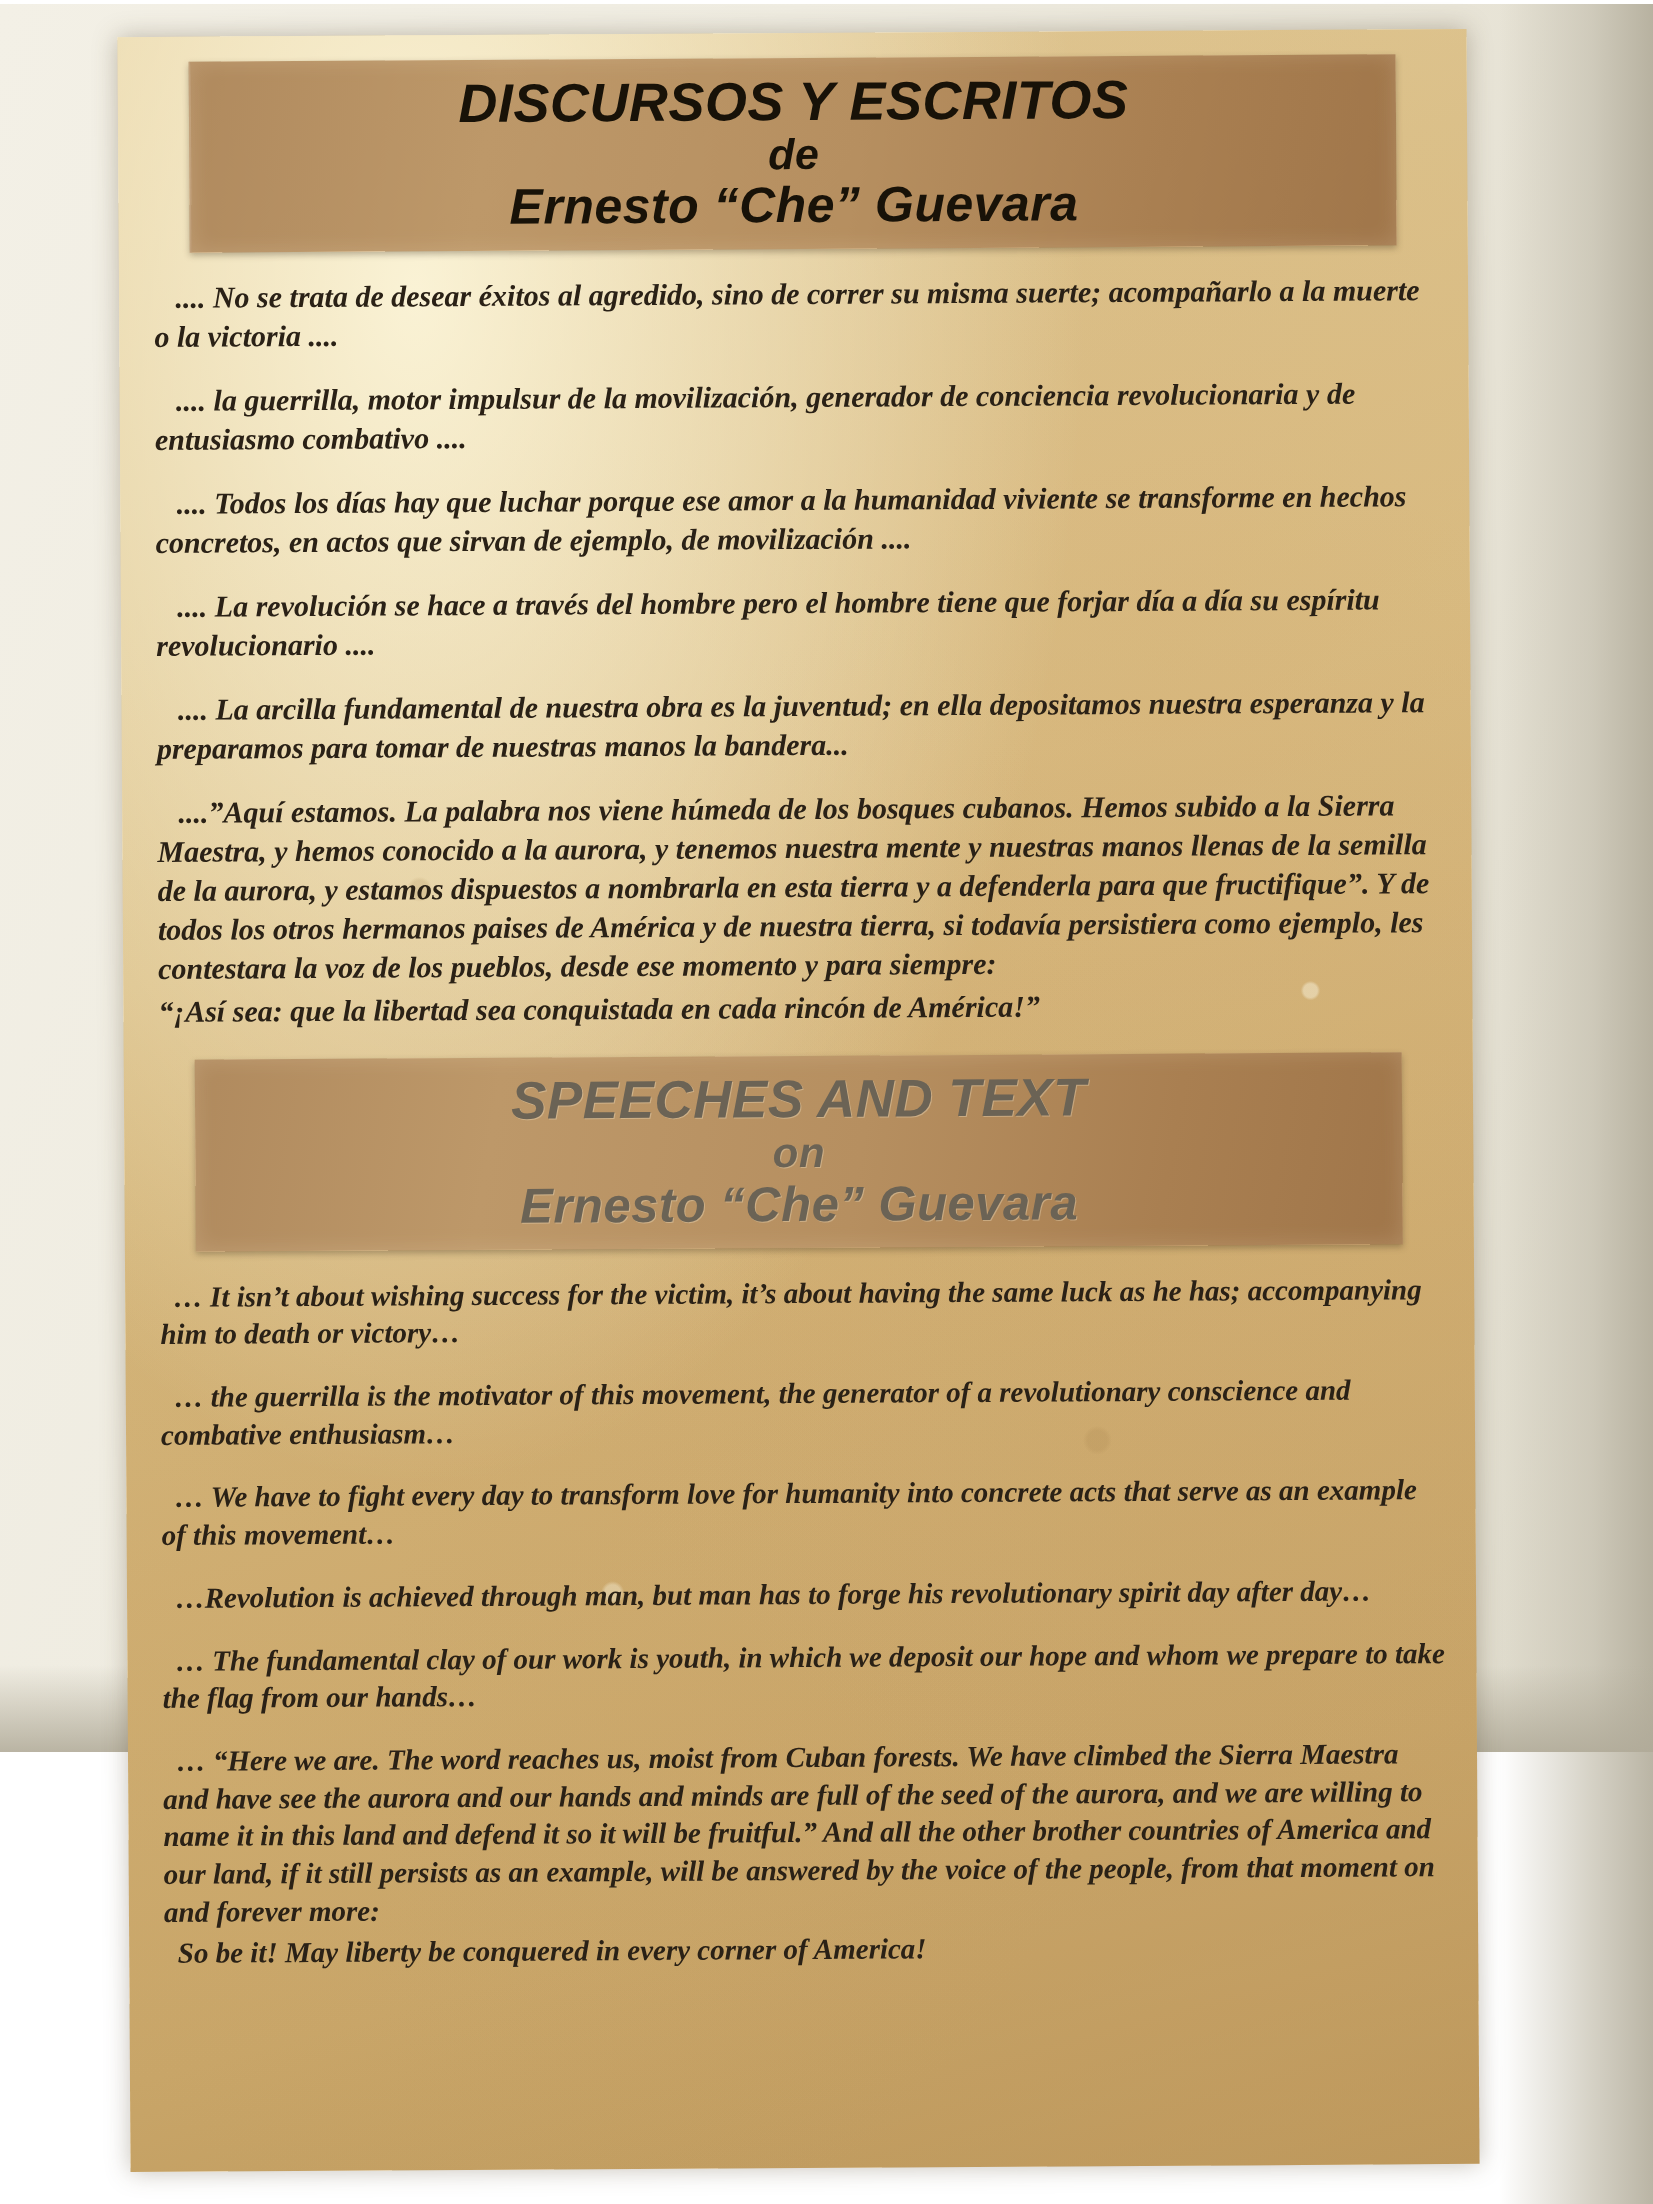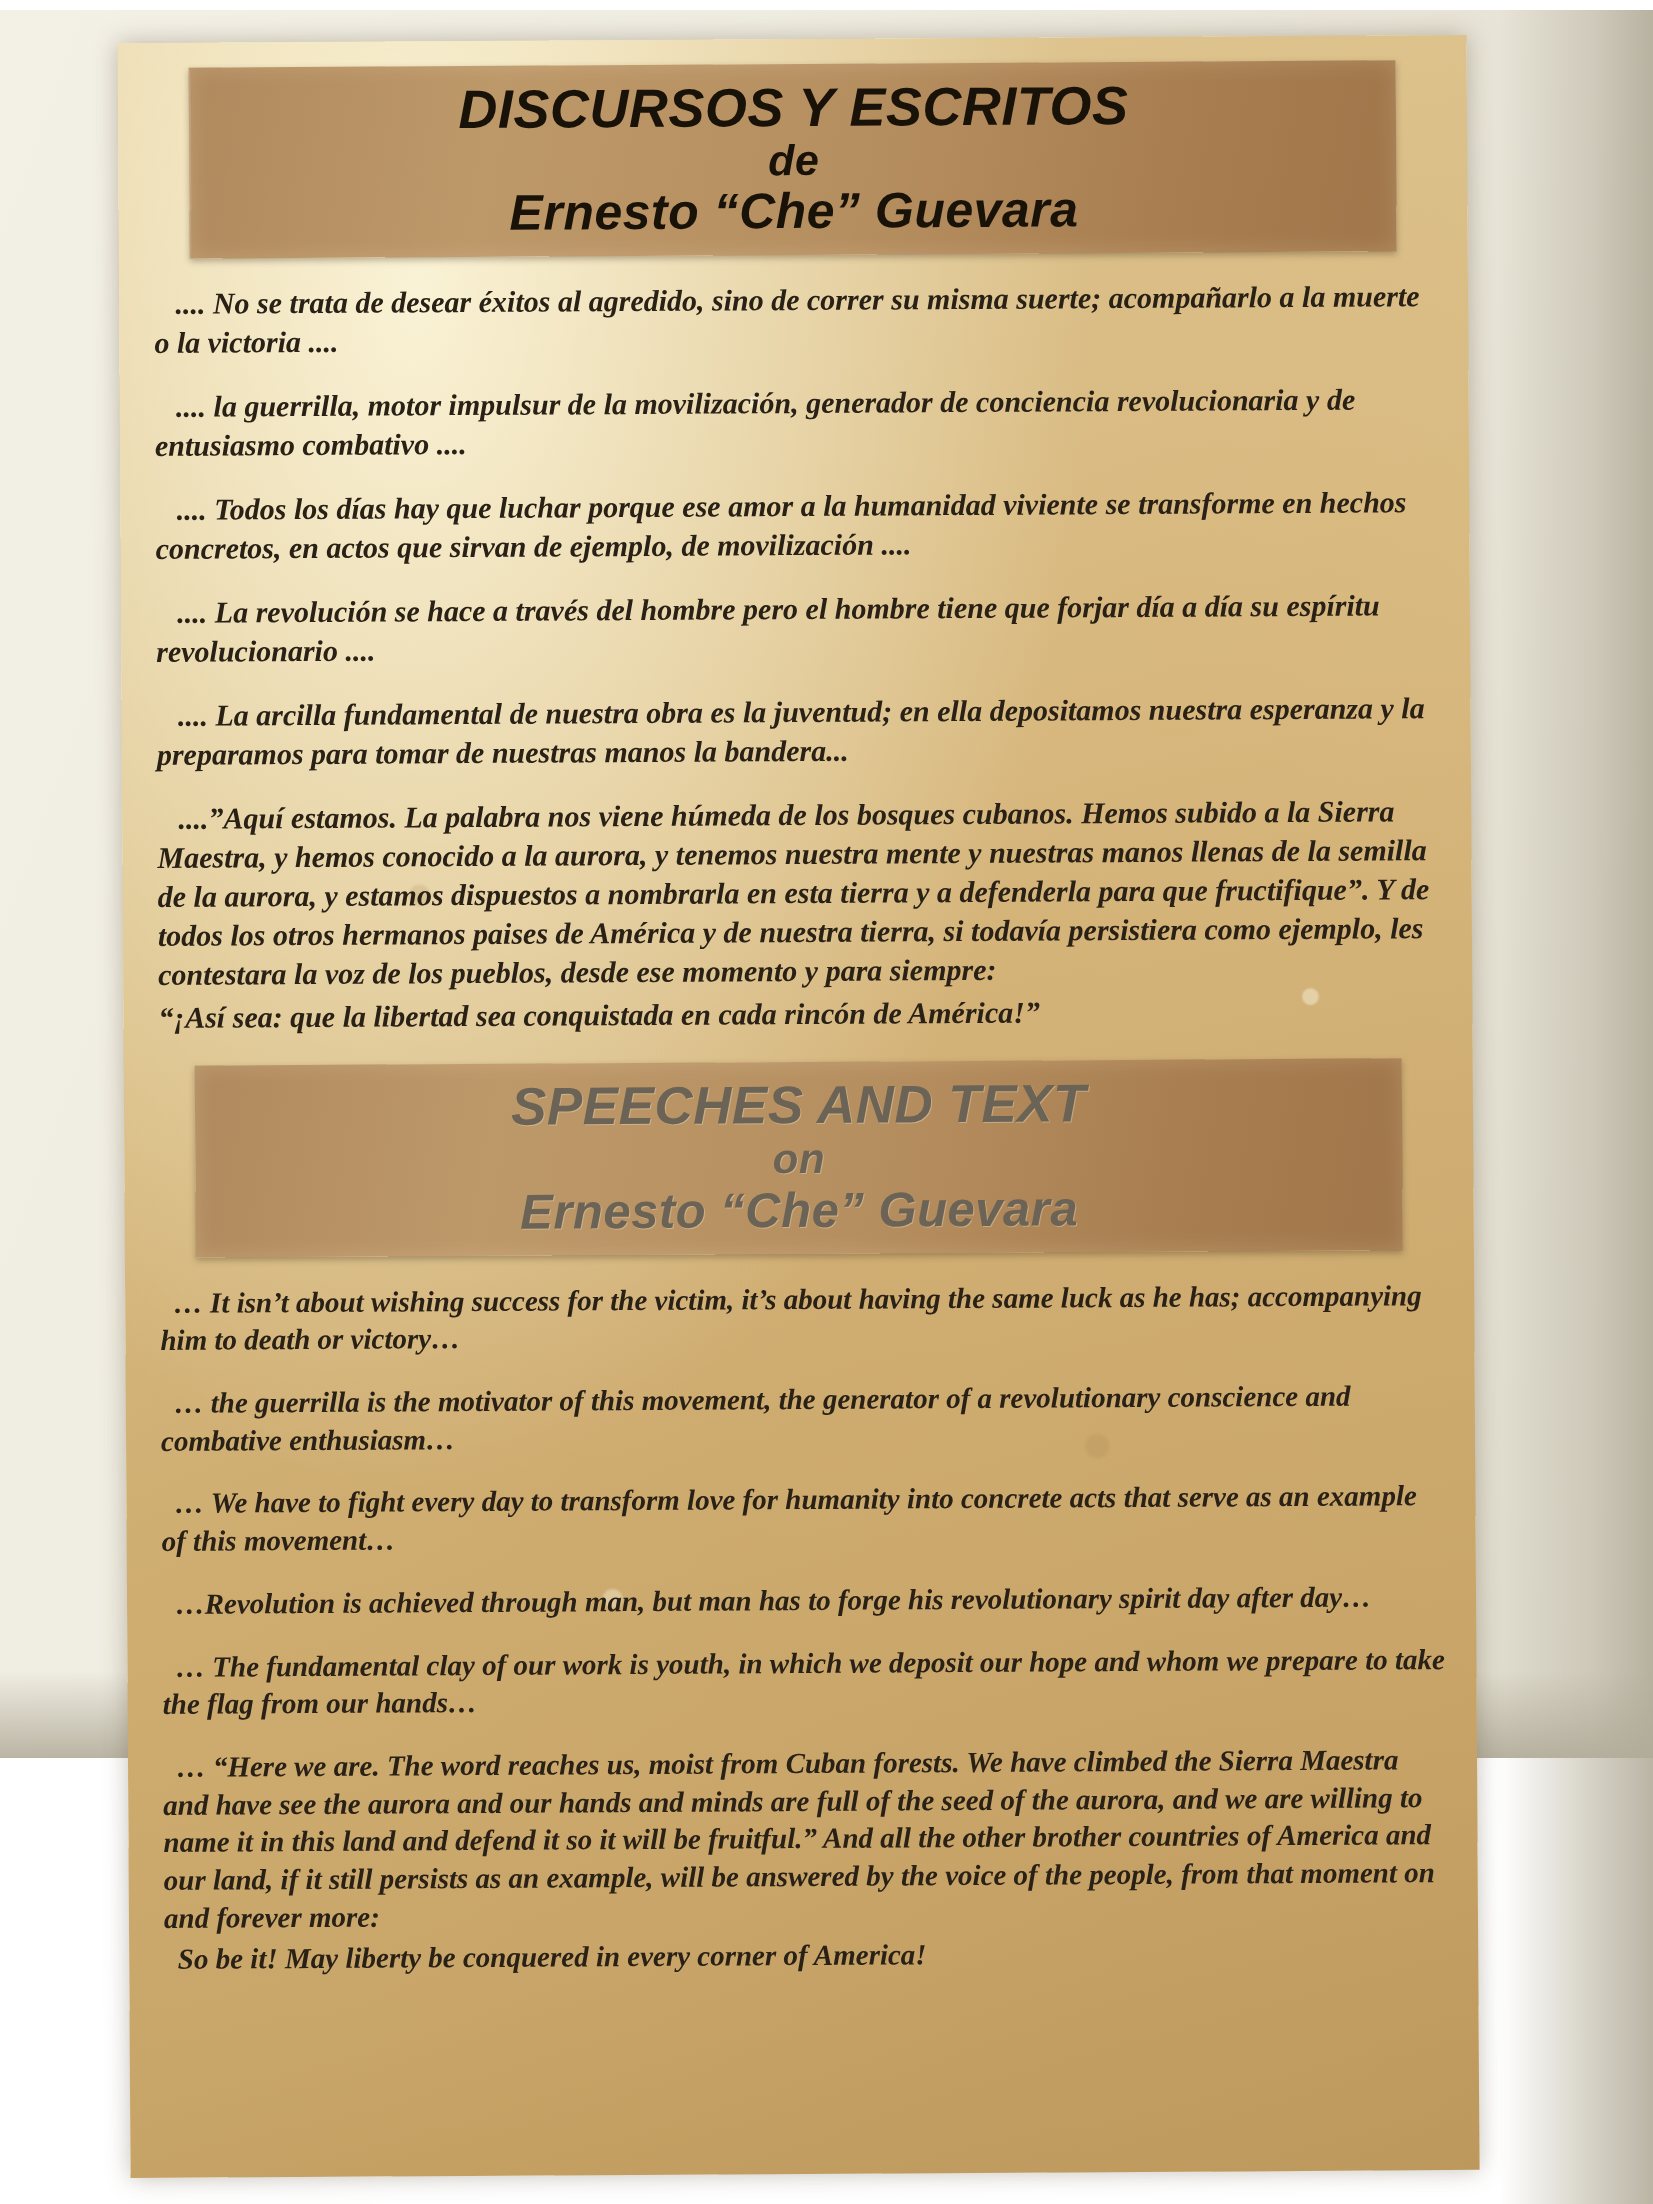--- a/index.html
+++ b/index.html
@@ -11,21 +11,21 @@
     width: 1654px;
     height: 2205px;
     font-family: "Liberation Serif", serif;
     overflow: hidden;
     position: relative;
   }
 
   
   #photo-frame {
     position: absolute;
-    left: 0; top: 10px;
+    left: 0; top: 4px;
     width: 1654px;
     height: 1748px;
     background: linear-gradient(110deg, #f3f0e6 0%, #efece1 35%, #e9e5d8 60%, #dedacb 100%);
   }
   
   #wall-right {
     position: absolute;
     right: 0; top: 0;
     width: 155px; height: 2205px;
     background: linear-gradient(90deg, rgba(225,221,208,0.0) 0%, rgba(199,194,178,0.75) 60%, rgba(178,172,154,0.9) 100%);

